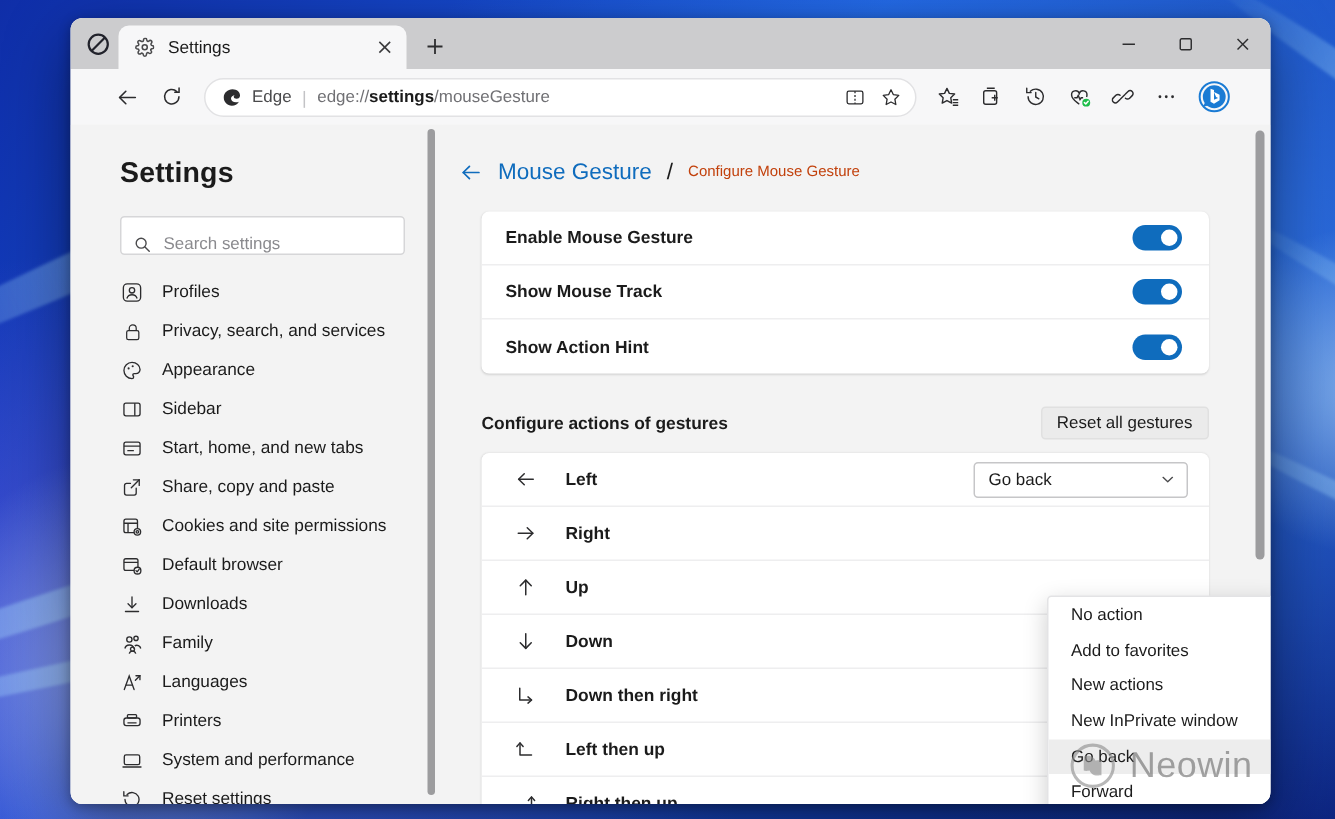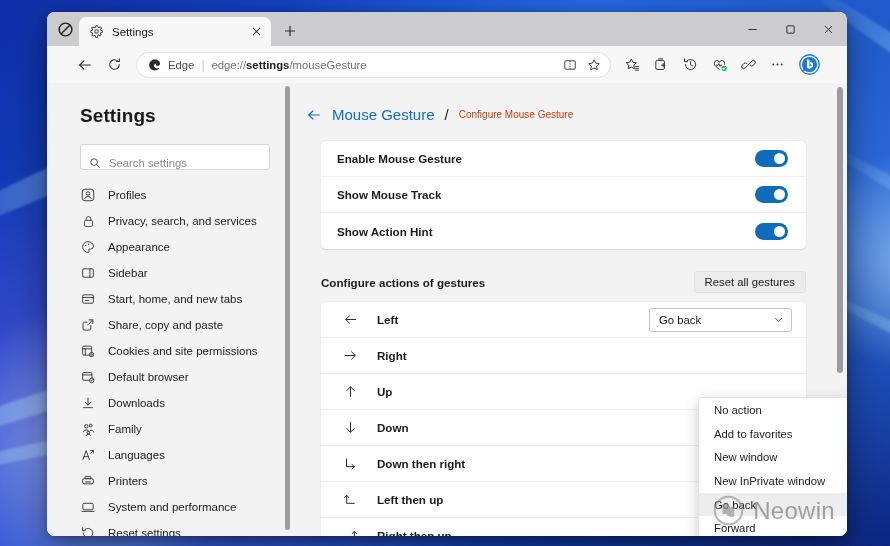--- a/index.html
+++ b/index.html
@@ -644,21 +644,21 @@
           <span class="g-label">Right then up</span>
         </div>
       </div>
 
       <div class="page-scroll"></div>
     </div>
 
     <div class="dropdown">
       <div class="dd-item">No action</div>
       <div class="dd-item">Add to favorites</div>
-      <div class="dd-item">New window</div>
+      <div class="dd-item">New actions</div>
       <div class="dd-item">New InPrivate window</div>
       <div class="dd-item sel">Go back</div>
       <div class="dd-item">Forward</div>
 
       <div class="dd-scroll"></div>
     </div>
 
     <div class="watermark">
       <span>
         <svg width="31" height="31" viewBox="0 0 32 32">

